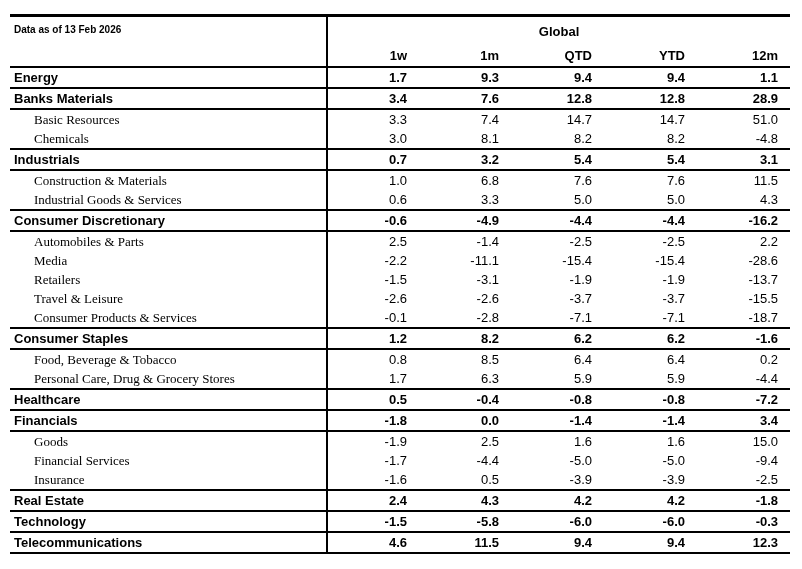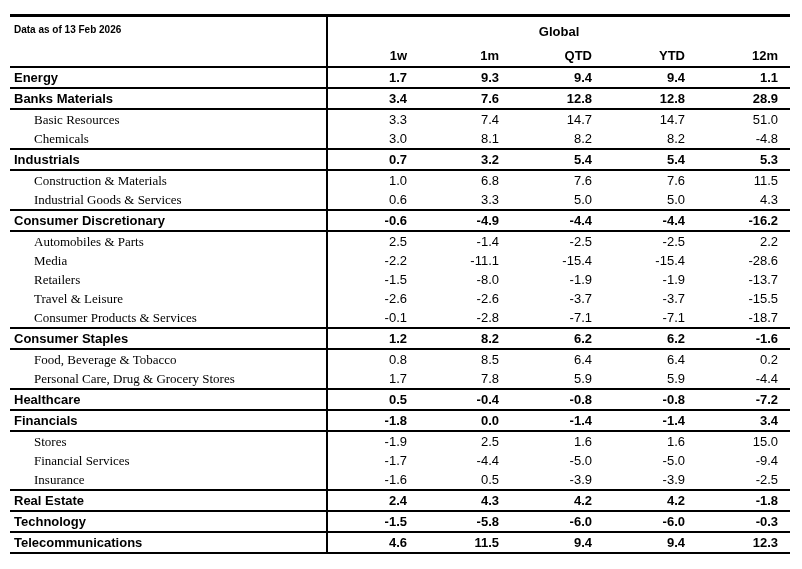--- a/index.html
+++ b/index.html
@@ -141,21 +141,21 @@
           <td class="num-cell">8.2</td>
           <td class="num-cell">8.2</td>
           <td class="num-cell">-4.8</td>
         </tr>
         <tr class="section">
           <td class="label-cell">Industrials</td>
           <td class="num-cell">0.7</td>
           <td class="num-cell">3.2</td>
           <td class="num-cell">5.4</td>
           <td class="num-cell">5.4</td>
-          <td class="num-cell">5.3</td>
+          <td class="num-cell">3.1</td>
         </tr>
         <tr class="sub">
           <td class="label-cell indent">Construction &amp; Materials</td>
           <td class="num-cell">1.0</td>
           <td class="num-cell">6.8</td>
           <td class="num-cell">7.6</td>
           <td class="num-cell">7.6</td>
           <td class="num-cell">11.5</td>
         </tr>
         <tr class="sub">
@@ -186,21 +186,21 @@
           <td class="label-cell indent">Media</td>
           <td class="num-cell">-2.2</td>
           <td class="num-cell">-11.1</td>
           <td class="num-cell">-15.4</td>
           <td class="num-cell">-15.4</td>
           <td class="num-cell">-28.6</td>
         </tr>
         <tr class="sub">
           <td class="label-cell indent">Retailers</td>
           <td class="num-cell">-1.5</td>
-          <td class="num-cell">-8.0</td>
+          <td class="num-cell">-3.1</td>
           <td class="num-cell">-1.9</td>
           <td class="num-cell">-1.9</td>
           <td class="num-cell">-13.7</td>
         </tr>
         <tr class="sub">
           <td class="label-cell indent">Travel &amp; Leisure</td>
           <td class="num-cell">-2.6</td>
           <td class="num-cell">-2.6</td>
           <td class="num-cell">-3.7</td>
           <td class="num-cell">-3.7</td>
@@ -226,21 +226,21 @@
           <td class="label-cell indent">Food, Beverage &amp; Tobacco</td>
           <td class="num-cell">0.8</td>
           <td class="num-cell">8.5</td>
           <td class="num-cell">6.4</td>
           <td class="num-cell">6.4</td>
           <td class="num-cell">0.2</td>
         </tr>
         <tr class="sub">
           <td class="label-cell indent">Personal Care, Drug &amp; Grocery Stores</td>
           <td class="num-cell">1.7</td>
-          <td class="num-cell">7.8</td>
+          <td class="num-cell">6.3</td>
           <td class="num-cell">5.9</td>
           <td class="num-cell">5.9</td>
           <td class="num-cell">-4.4</td>
         </tr>
         <tr class="section">
           <td class="label-cell">Healthcare</td>
           <td class="num-cell">0.5</td>
           <td class="num-cell">-0.4</td>
           <td class="num-cell">-0.8</td>
           <td class="num-cell">-0.8</td>
@@ -248,21 +248,21 @@
         </tr>
         <tr class="section">
           <td class="label-cell">Financials</td>
           <td class="num-cell">-1.8</td>
           <td class="num-cell">0.0</td>
           <td class="num-cell">-1.4</td>
           <td class="num-cell">-1.4</td>
           <td class="num-cell">3.4</td>
         </tr>
         <tr class="sub">
-          <td class="label-cell indent">Stores</td>
+          <td class="label-cell indent">Goods</td>
           <td class="num-cell">-1.9</td>
           <td class="num-cell">2.5</td>
           <td class="num-cell">1.6</td>
           <td class="num-cell">1.6</td>
           <td class="num-cell">15.0</td>
         </tr>
         <tr class="sub">
           <td class="label-cell indent">Financial Services</td>
           <td class="num-cell">-1.7</td>
           <td class="num-cell">-4.4</td>

